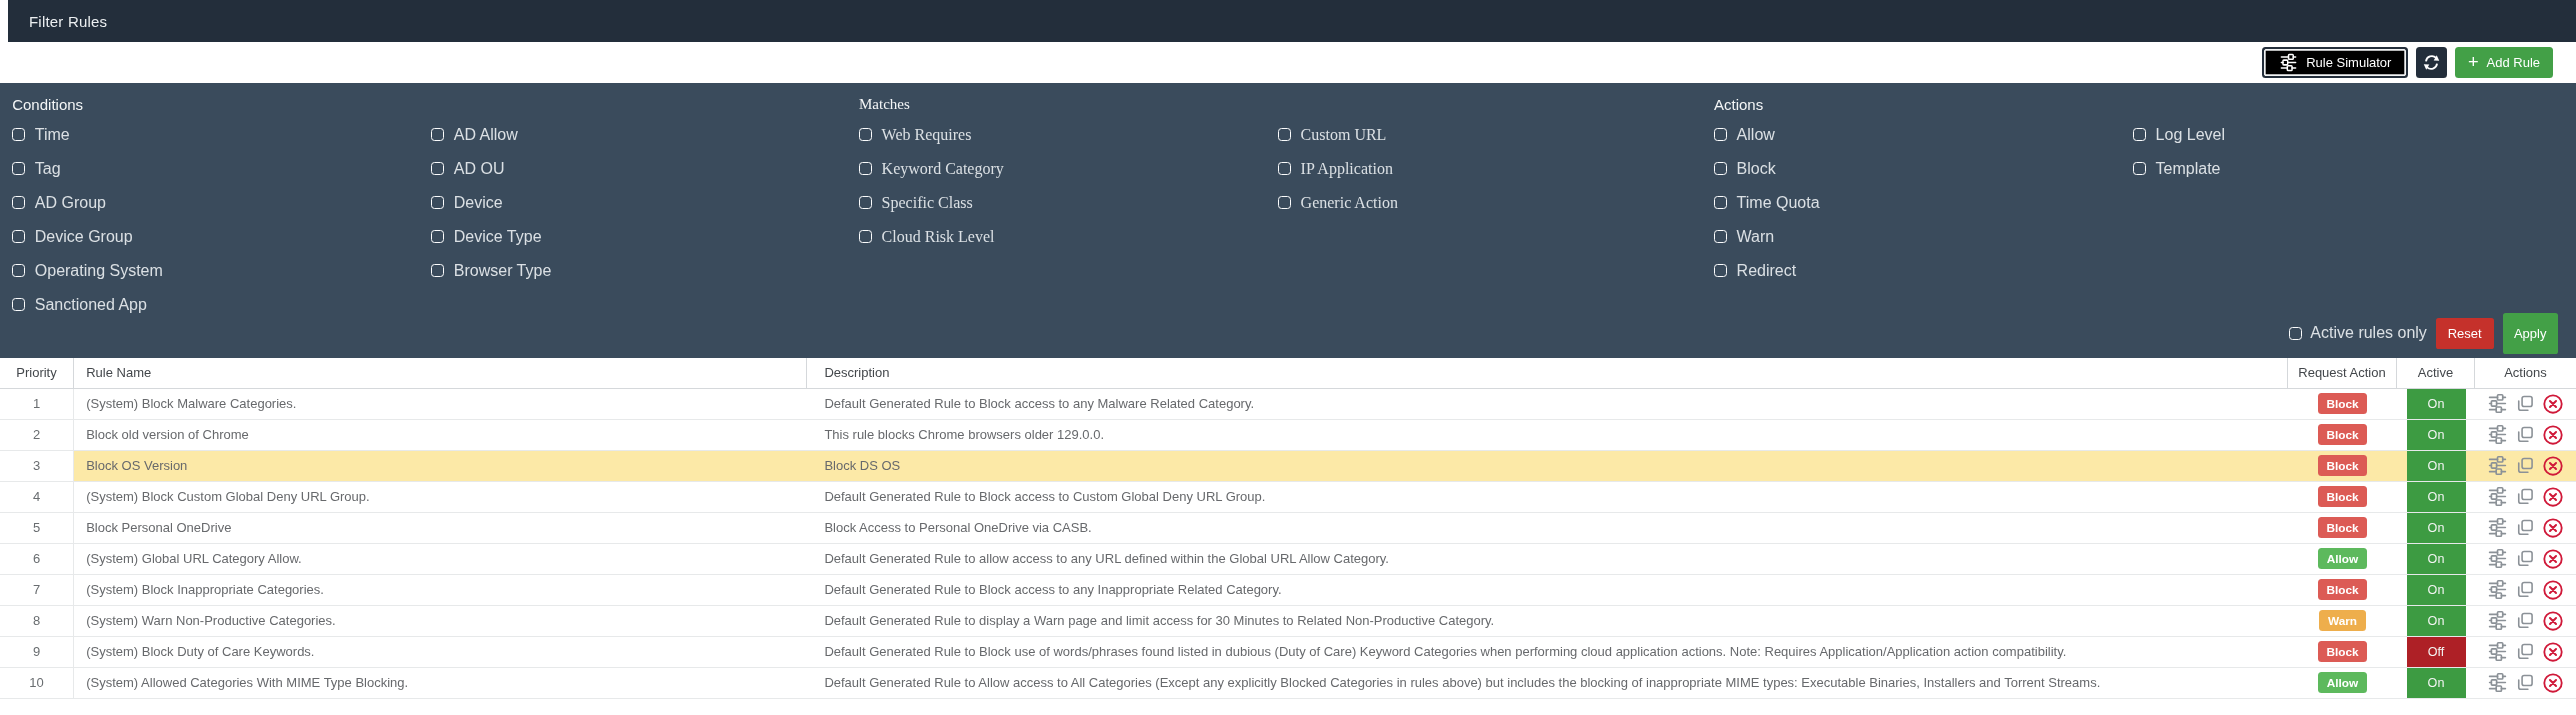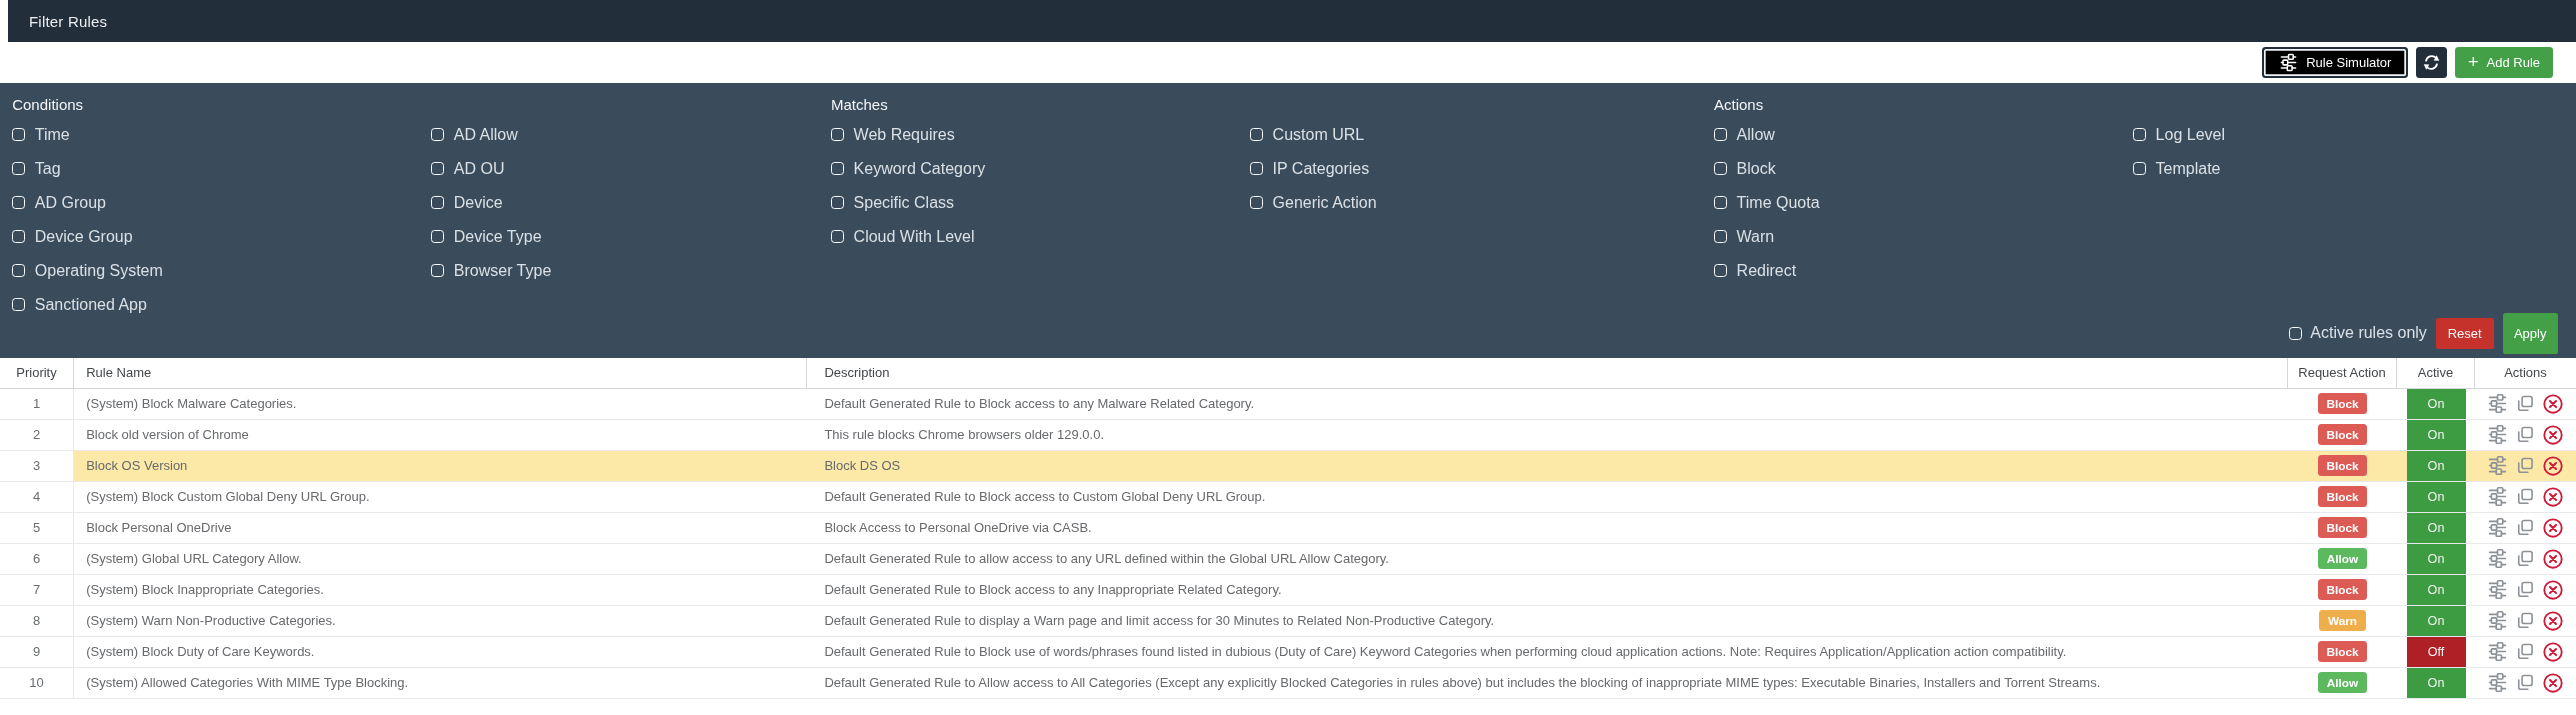--- a/index.html
+++ b/index.html
@@ -20,21 +20,21 @@
   .btn-refresh { width:31px; background:#232e3b; }
   .btn-add { background:#43a047; padding:0 13px; }
   .btn-add .plus { font-size:18.3px; font-weight:400; margin-top:-1.7px; }
   .icon-svg { display:block; }
 
   
   .filter-panel { position:absolute; top:83px; left:0; width:2576px; height:275px;
                   background:#3a4b5c; }
   .section { position:absolute; top:11.3px; }
   .section-conditions { left:12.2px; }
-  .section-matches    { left:831px; }
+  .section-matches    { left:859px;font-family:Liberation Serif, serif; }
   .section-actions    { left:1714px; }
   .section-title { font-size:15px; color:#f4f6f7; font-weight:400; line-height:21px; margin-bottom:2.6px; }
   .section-cols { display:flex; }
   .sec-col1 { width:419px; }
   .chk-item { height:34px; display:flex; align-items:center; gap:9.6px; cursor:pointer; }
   .checkbox { width:13px; height:13px; border:1.7px solid #fbfcfd; border-radius:3.5px; background:transparent; flex:none; }
   .chk-label { font-size:16px; color:#dbe0e4; }
 
   .panel-footer { position:absolute; right:18.3px; top:235px; height:30.5px;
                   display:flex; align-items:center; gap:8.7px; }
@@ -175,31 +175,31 @@
             <div class="chk-item">
               <span class="checkbox"></span>
               <span class="chk-label">Keyword Category</span>
             </div>
             <div class="chk-item">
               <span class="checkbox"></span>
               <span class="chk-label">Specific Class</span>
             </div>
             <div class="chk-item">
               <span class="checkbox"></span>
-              <span class="chk-label">Cloud With Level</span>
+              <span class="chk-label">Cloud Risk Level</span>
             </div>
           </div>
           <div class="sec-col2">
             <div class="chk-item">
               <span class="checkbox"></span>
               <span class="chk-label">Custom URL</span>
             </div>
             <div class="chk-item">
               <span class="checkbox"></span>
-              <span class="chk-label">IP Categories</span>
+              <span class="chk-label">IP Application</span>
             </div>
             <div class="chk-item">
               <span class="checkbox"></span>
               <span class="chk-label">Generic Action</span>
             </div>
           </div>
         </div>
       </div>
       <div class="section section-actions">
         <div class="section-title">Actions</div>

